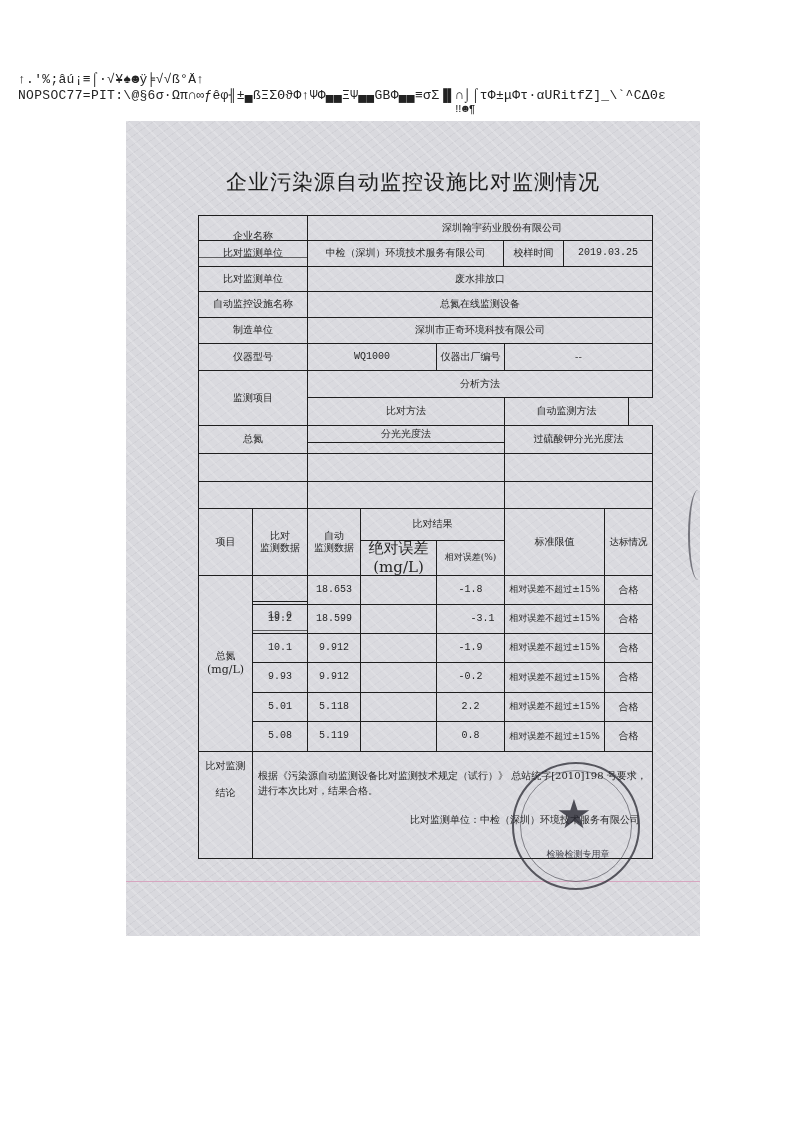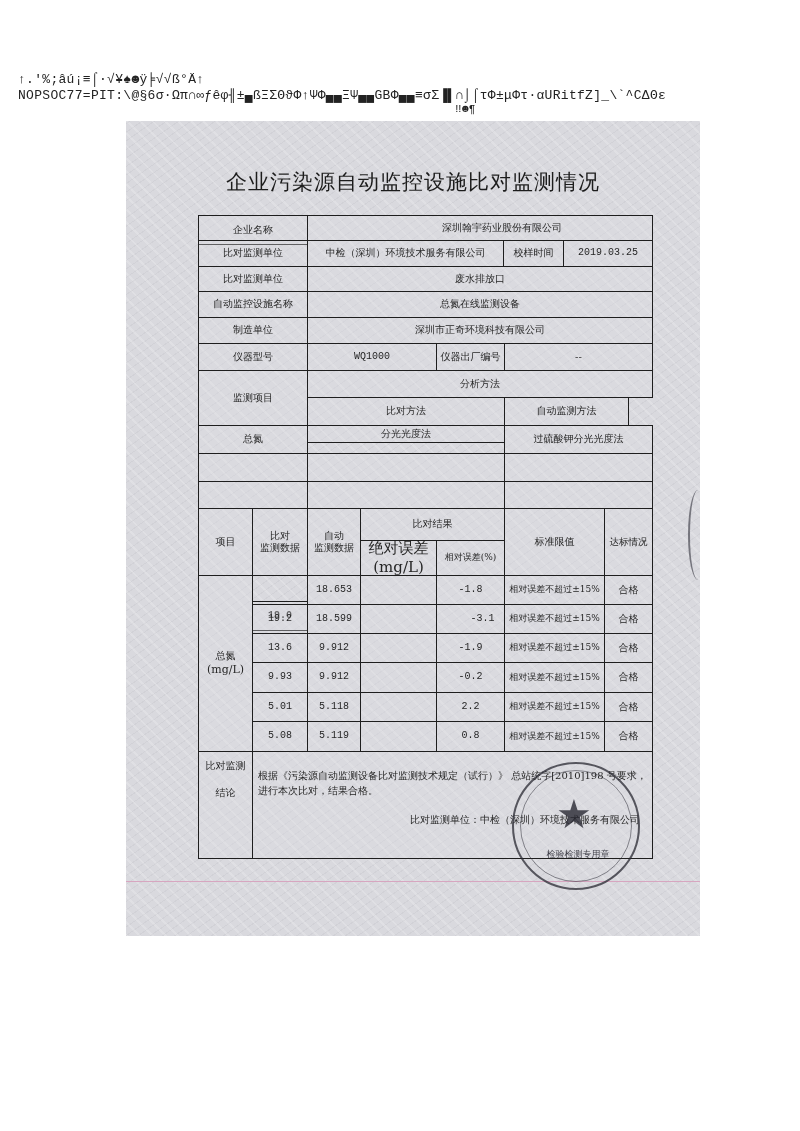--- a/index.html
+++ b/index.html
@@ -65,21 +65,21 @@
 
 <div class="garbled g1">↑.'%;âú¡≡⌠·√¥♠☻ÿ╞√√ß°Ä↑</div>
 <div class="garbled g2">NOPSOC77=PIT:\@§6σ·Ωπ∩∞ƒêφ╢±▄ßΞΣΘϑΦ↑ΨΦ▄▄ΞΨ▄▄GΒΦ▄▄≡σΣ▐▌∩⌡⌠τΦ±μΦτ·αURitfZ]_\`^CΔΘε</div>
 <div class="garbled g3">‼☻¶</div>
 
 <div class="page"></div>
 <div class="pink-line"></div>
 
 <div class="title">企业污染源自动监控设施比对监测情况</div>
 
-<div class="cell" style="left:198px;top:215px;width:110px;height:30px;">企业名称</div>
+<div class="cell" style="left:198px;top:215px;width:110px;height:43px;">企业名称</div>
 <div class="cell" style="left:307px;top:215px;width:346px;height:26px;padding-left:44px;">深圳翰宇药业股份有限公司</div>
 
 <div class="cell" style="left:198px;top:240px;width:110px;height:27px;">比对监测单位</div>
 <div class="cell" style="left:307px;top:240px;width:197px;height:27px;">中检（深圳）环境技术服务有限公司</div>
 <div class="cell" style="left:503px;top:240px;width:61px;height:27px;">校样时间</div>
 <div class="cell num" style="left:563px;top:240px;width:90px;height:27px;">2019.03.25</div>
 
 <div class="cell" style="left:198px;top:266px;width:110px;height:26px;">比对监测单位</div>
 <div class="cell" style="left:307px;top:266px;width:346px;height:26px;">废水排放口</div>
 
@@ -134,21 +134,21 @@
 <div class="cell" style="left:504px;top:575px;width:101px;height:30px;font-size:9px;">相对误差不超过±15%</div>
 <div class="cell" style="left:604px;top:575px;width:49px;height:30px;">合格</div>
 
 <div class="cell num" style="left:252px;top:604px;width:56px;height:30px;">19.2</div>
 <div class="cell num" style="left:307px;top:604px;width:54px;height:30px;">18.599</div>
 <div class="cell num" style="left:360px;top:604px;width:77px;height:30px;"></div>
 <div class="cell num" style="left:436px;top:604px;width:69px;height:30px;padding-left:24px;">-3.1</div>
 <div class="cell" style="left:504px;top:604px;width:101px;height:30px;font-size:9px;">相对误差不超过±15%</div>
 <div class="cell" style="left:604px;top:604px;width:49px;height:30px;">合格</div>
 
-<div class="cell num" style="left:252px;top:633px;width:56px;height:30px;">13.6</div>
+<div class="cell num" style="left:252px;top:633px;width:56px;height:30px;">10.1</div>
 <div class="cell num" style="left:307px;top:633px;width:54px;height:30px;">9.912</div>
 <div class="cell num" style="left:360px;top:633px;width:77px;height:30px;"></div>
 <div class="cell num" style="left:436px;top:633px;width:69px;height:30px;">-1.9</div>
 <div class="cell" style="left:504px;top:633px;width:101px;height:30px;font-size:9px;">相对误差不超过±15%</div>
 <div class="cell" style="left:604px;top:633px;width:49px;height:30px;">合格</div>
 
 <div class="cell num" style="left:252px;top:662px;width:56px;height:31px;">9.93</div>
 <div class="cell num" style="left:307px;top:662px;width:54px;height:31px;">9.912</div>
 <div class="cell num" style="left:360px;top:662px;width:77px;height:31px;"></div>
 <div class="cell num" style="left:436px;top:662px;width:69px;height:31px;">-0.2</div>

